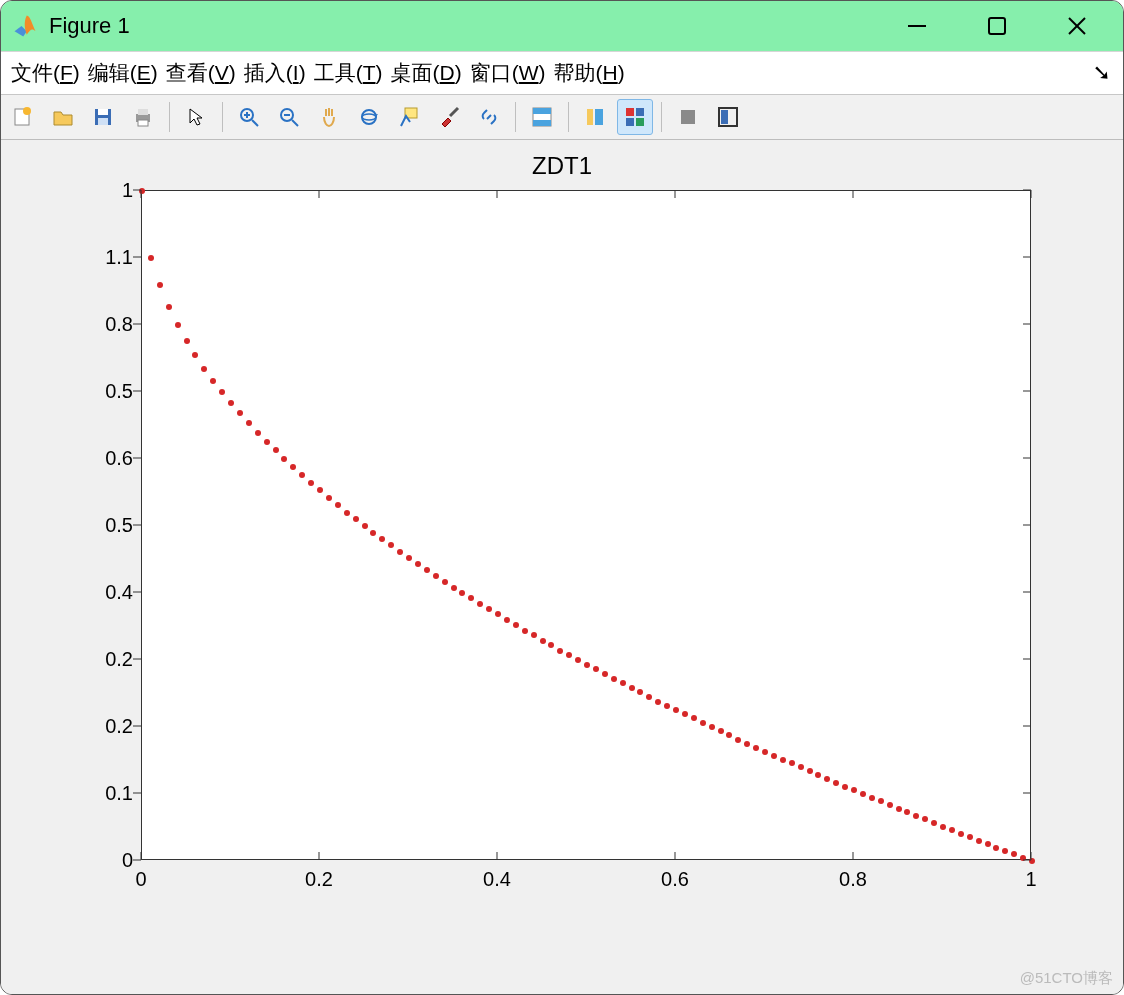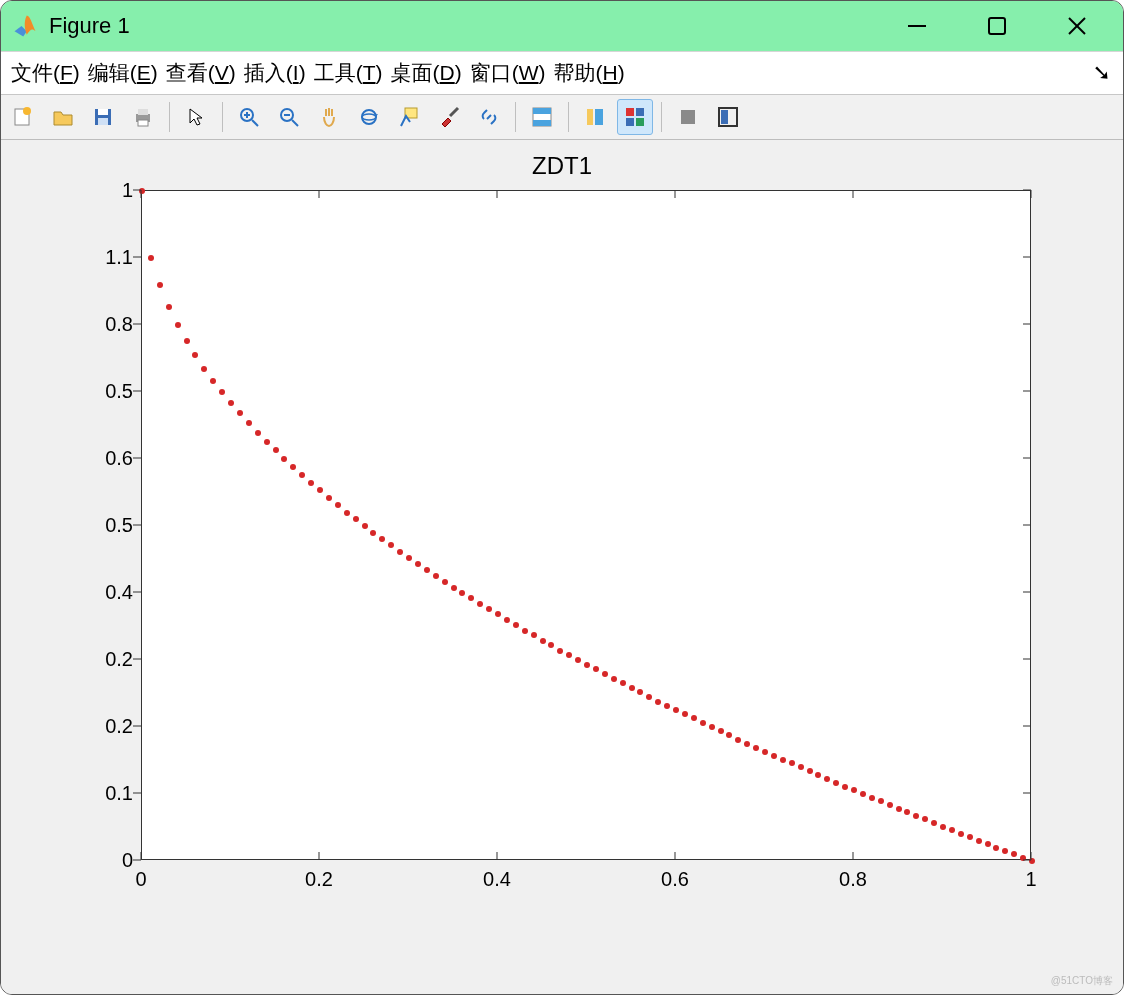--- a/index.html
+++ b/index.html
@@ -77,21 +77,21 @@
     position: relative;
     background: #f0f0f0;
   }
   .watermark-br {
     position:absolute; right:14px; bottom:40px;
     color:#555; opacity:0.6; font-size:30px; letter-spacing:2px;
     display:flex; align-items:center; gap:8px; pointer-events:none;
   }
   .watermark-blog {
     position:absolute; right:10px; bottom:6px;
-    color:#bbb; font-size:10px; pointer-events:none;
+    color:#bbb; font-size:15px; pointer-events:none;
   }
   .plot-box {
     position:absolute;
     left: 140px; top: 50px;
     width: 890px; height: 670px;
     background:#fff;
     border: 1px solid #333;
     box-sizing: border-box;
   }
   .chart-title {

